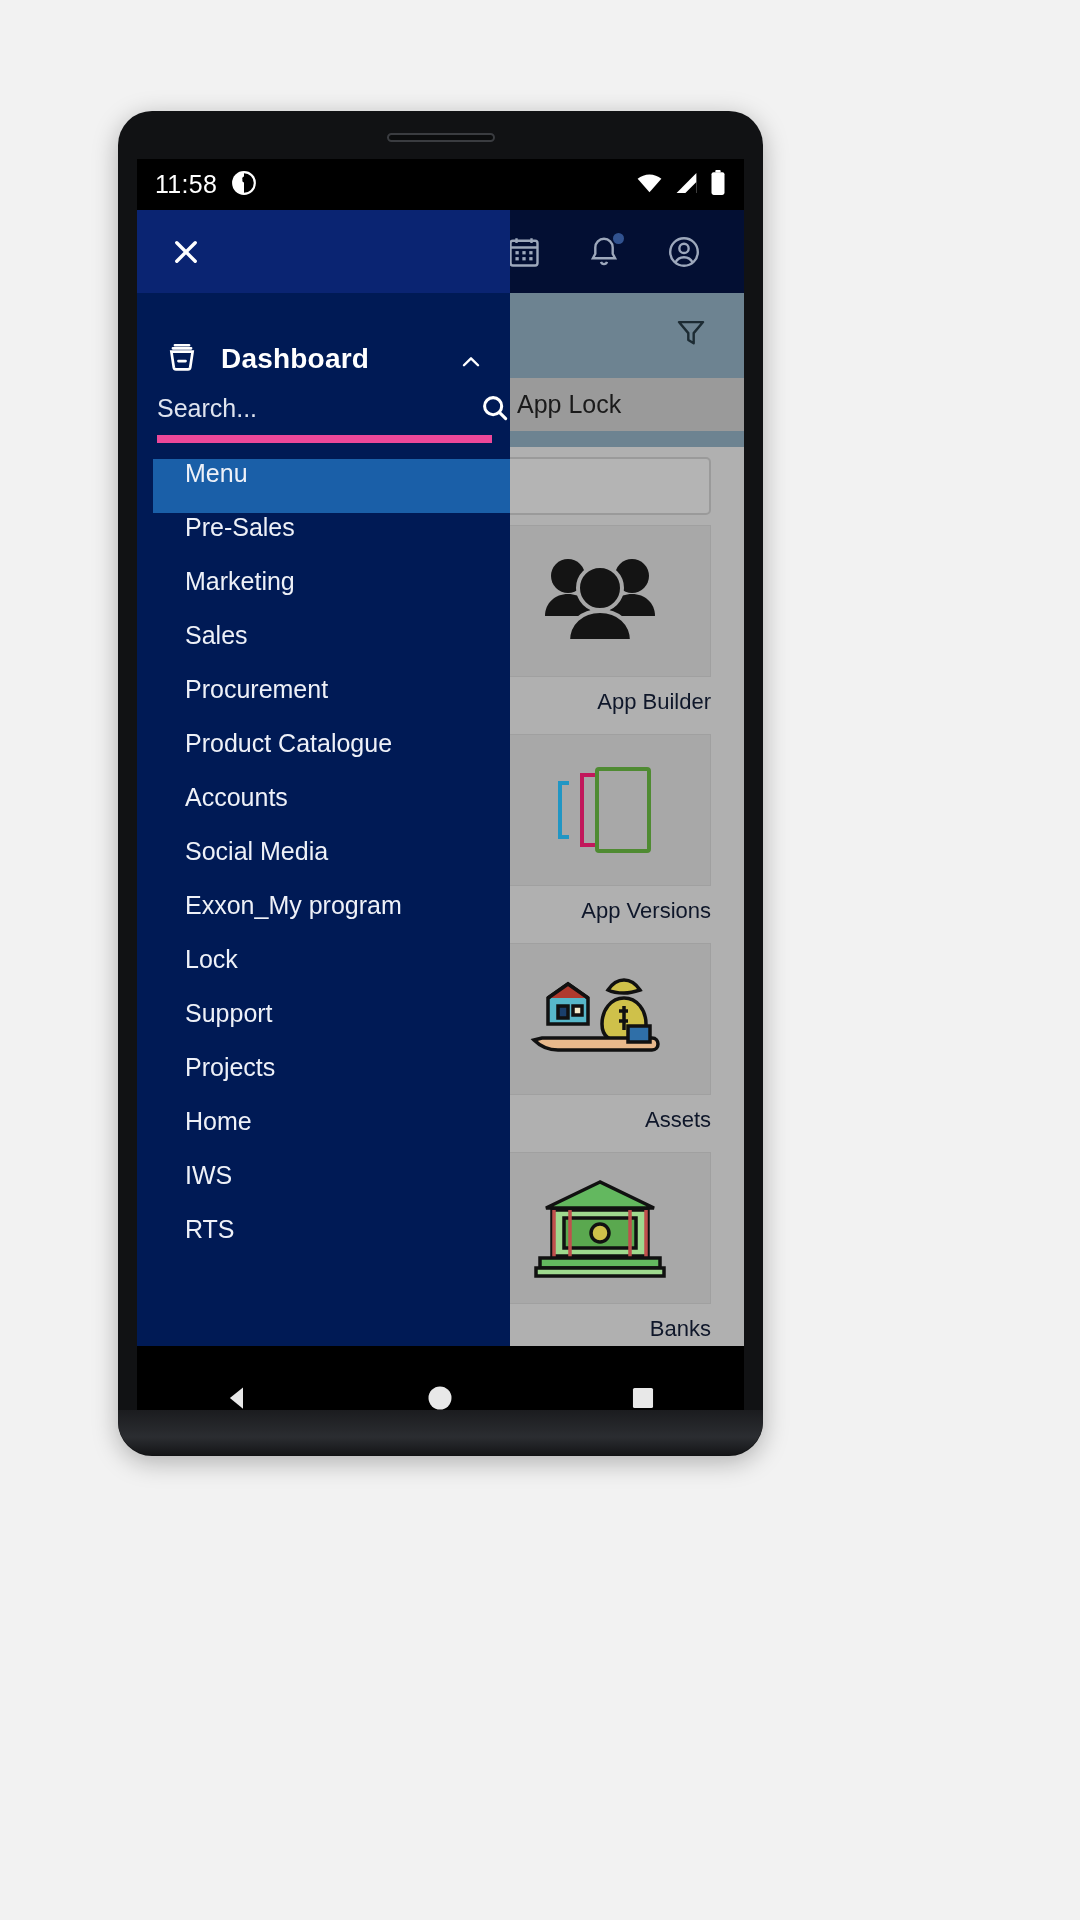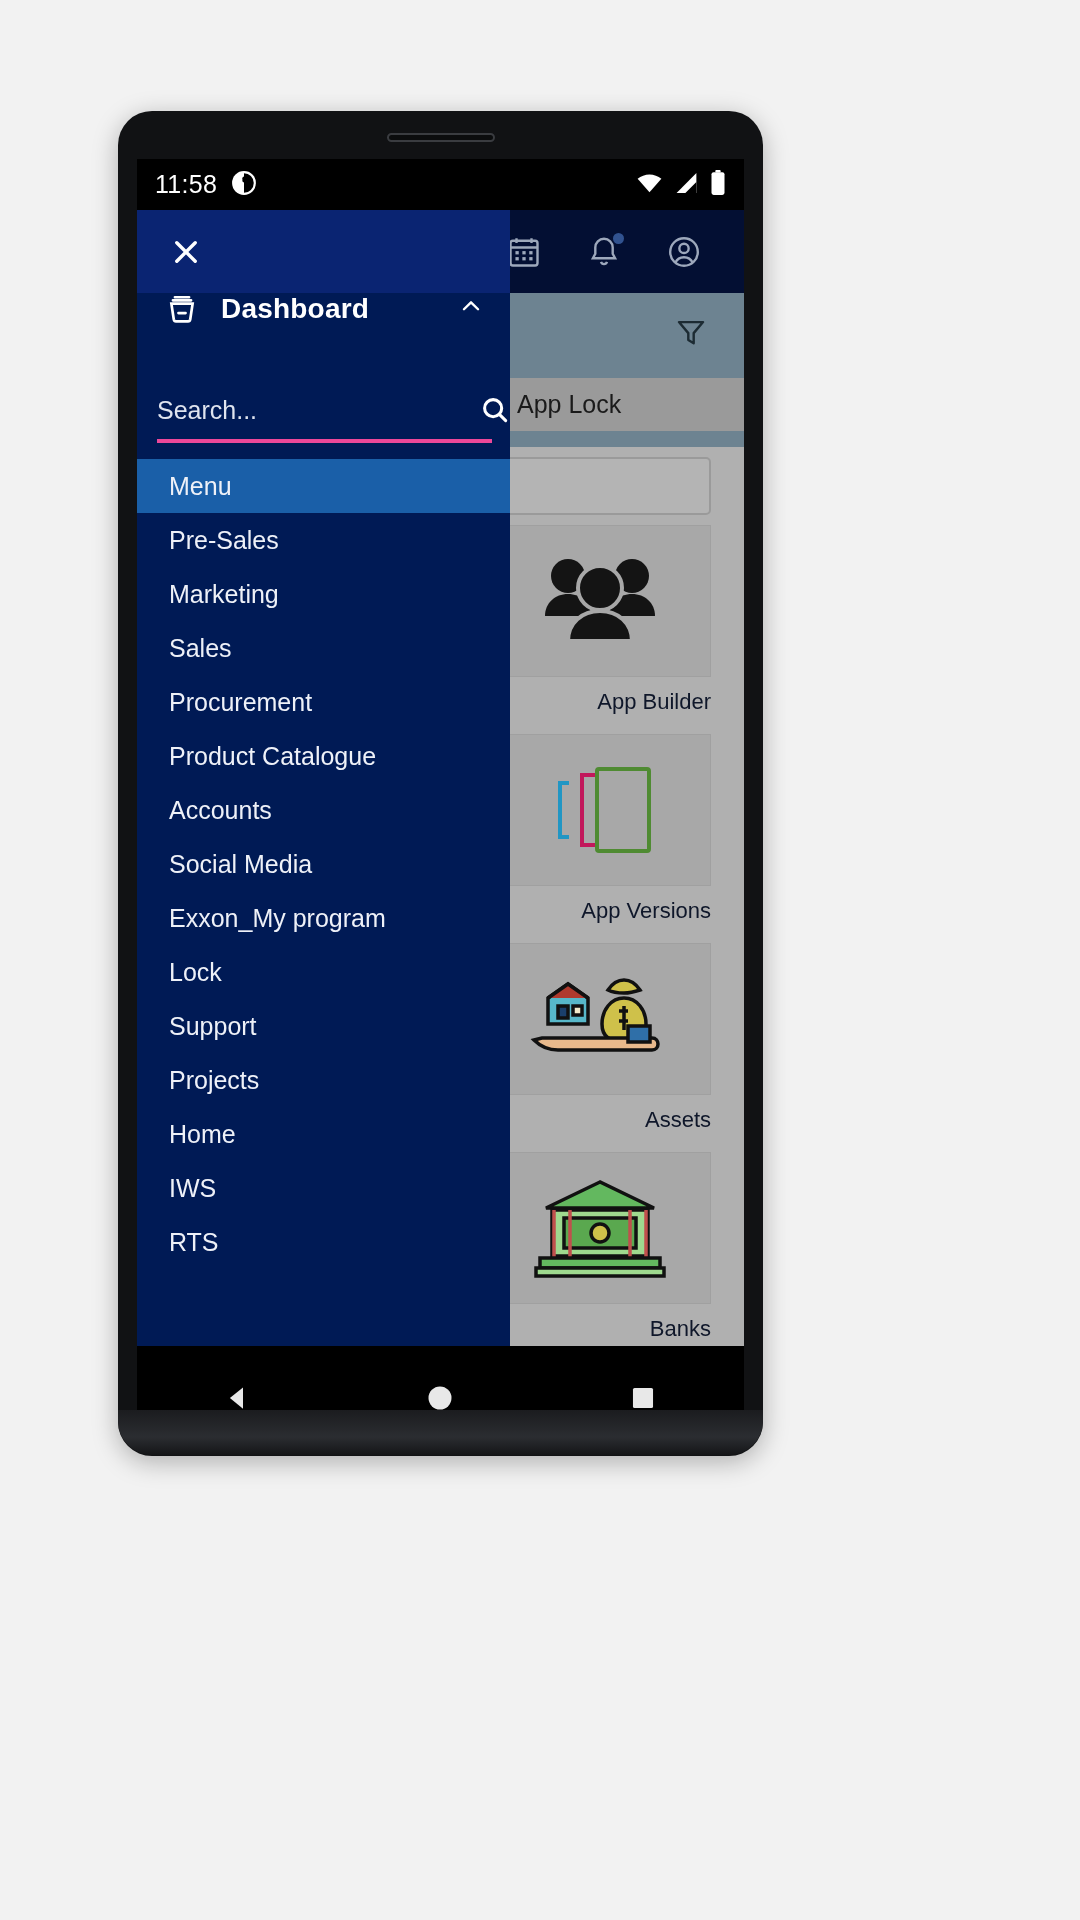--- a/index.html
+++ b/index.html
@@ -143,54 +143,55 @@
     height: 83px; background: #0a2472;
     display: flex; align-items: center; padding-left: 28px;
   }
   #close-btn {
     width: 42px; height: 42px;
     display: flex; align-items: center; justify-content: center;
     cursor: pointer;
   }
   #drawer-title-row {
     height: 82px;
-    display: flex; align-items: flex-start;
+    display: flex; align-items: flex-end;
     padding: 0 26px 0 28px;
     background: #001a55;
   }
   #dash-icon { width: 34px; height: 34px; flex: 0 0 34px; }
   #dash-label {
     color: #fff; font-size: 28px; font-weight: bold;
     margin-left: 22px; letter-spacing: .2px;
   }
   #dash-chevron { margin-left: auto; width: 26px; height: 26px; }
 
   #search-row {
     margin: 6px 18px 0 20px;
     height: 62px;
     display: flex; align-items: center;
-    border-bottom: 4px solid #ec4899;
+    border-bottom: 8px solid #ec4899;
   }
   #search-input {
     flex: 1;
     background: transparent; border: none; outline: none;
     color: #e9edf6; font-size: 25px;
     font-family: "Liberation Sans", sans-serif;
   }
   #search-input::placeholder { color: #dfe4ef; opacity: 1; }
   #search-icon-btn { width: 32px; height: 32px; cursor: pointer; }
 
   #menu-list { margin-top: 16px; }
   .menu-item {
     height: 54px;
-    display: flex; align-items: center;
+    display: flex; 
     padding-left: 32px;
     color: #eef1f8;
     font-size: 25px;
     cursor: pointer;
+    margin-left: 16px;
   }
   .menu-item.active { background: #1a5fa8; }
 
   
   #nav-bar {
     position: absolute; left: 0; bottom: 0;
     width: 607px; height: 103px;
     background: #000;
     display: flex; align-items: center; justify-content: space-around;
   }

